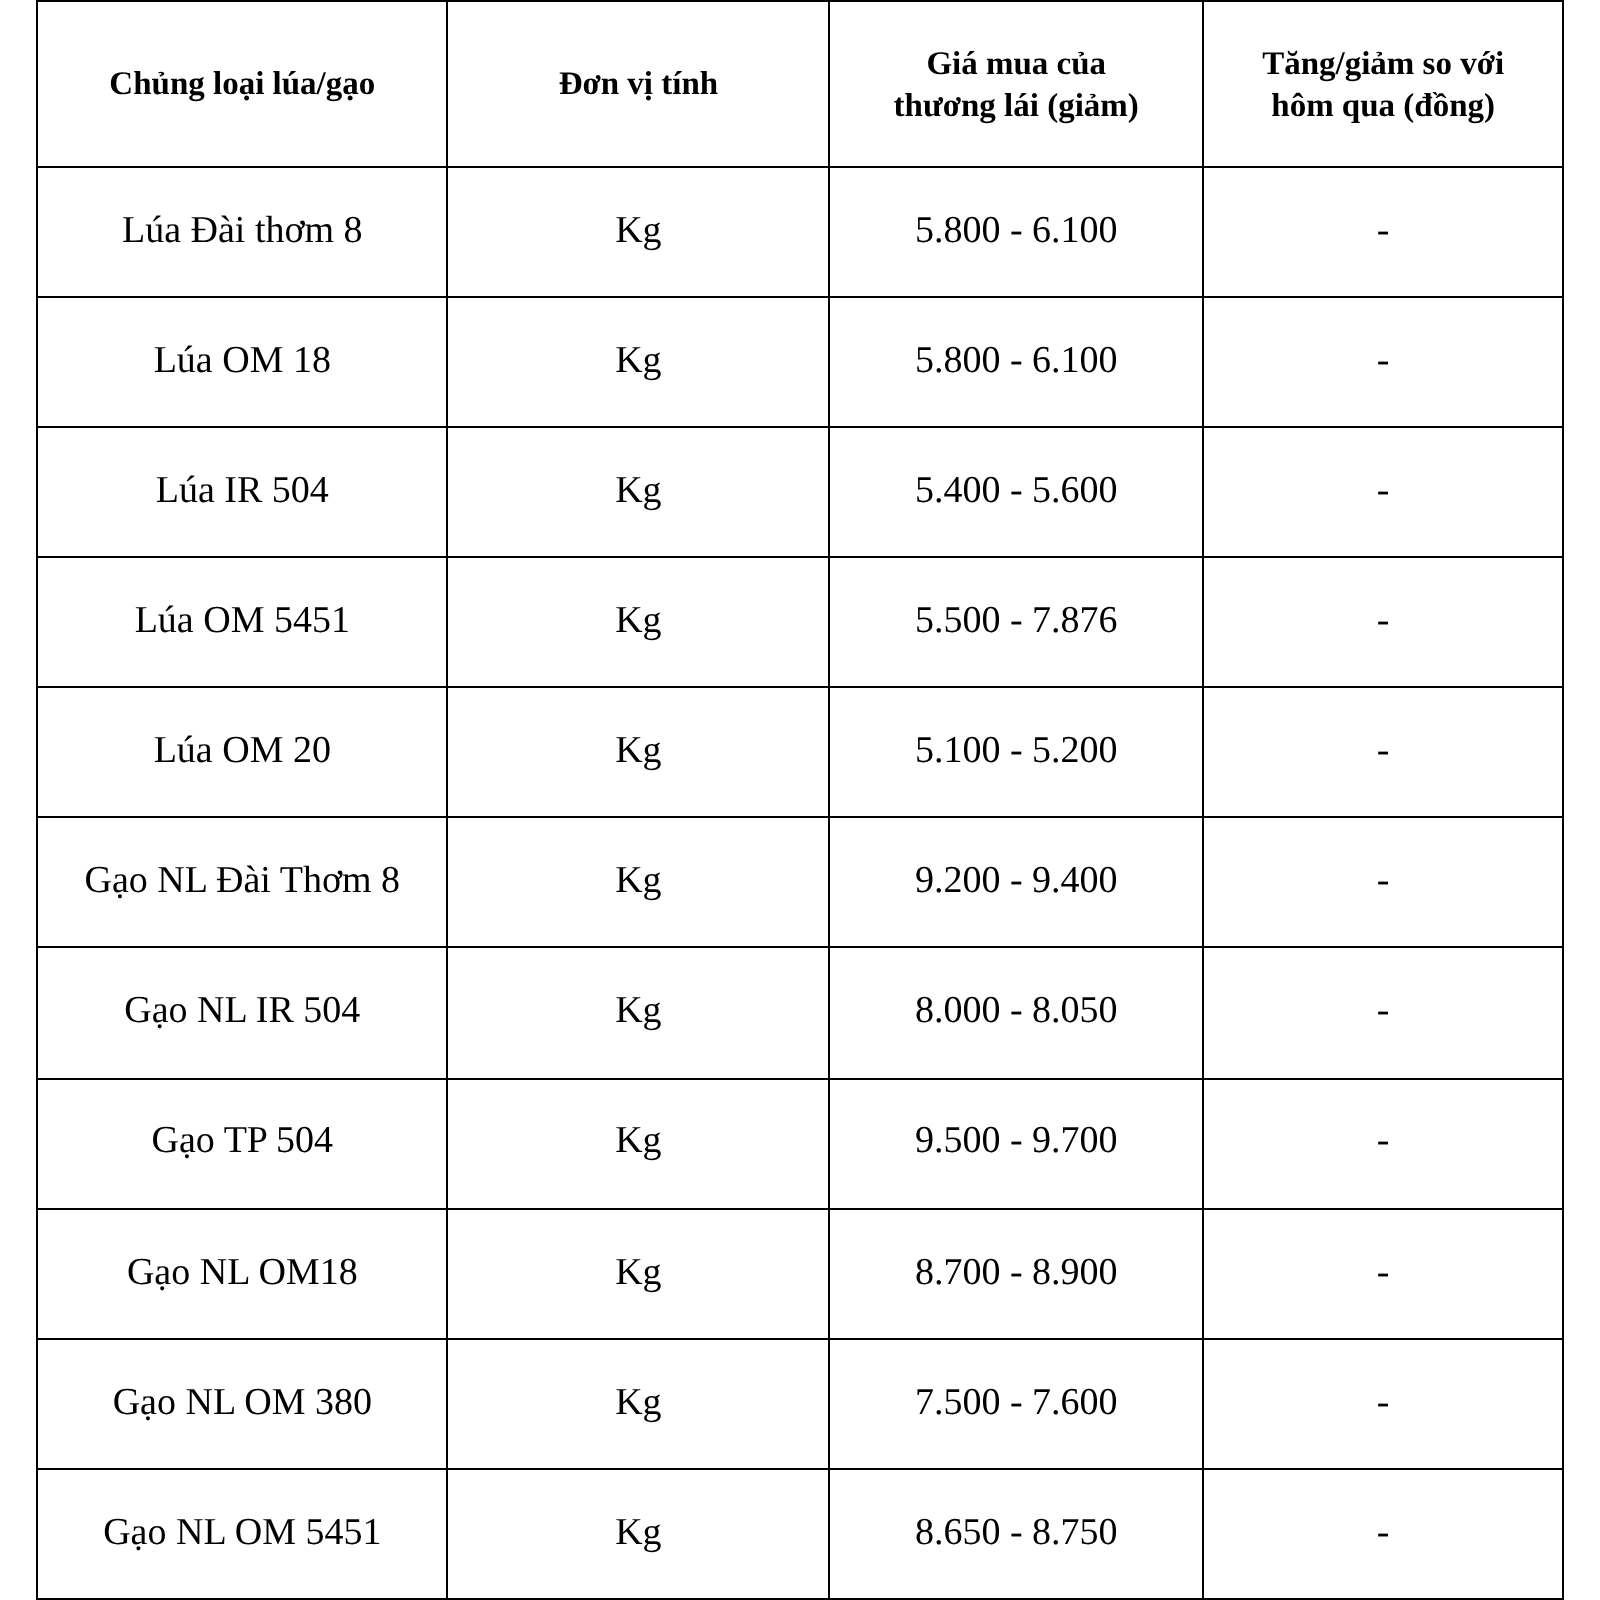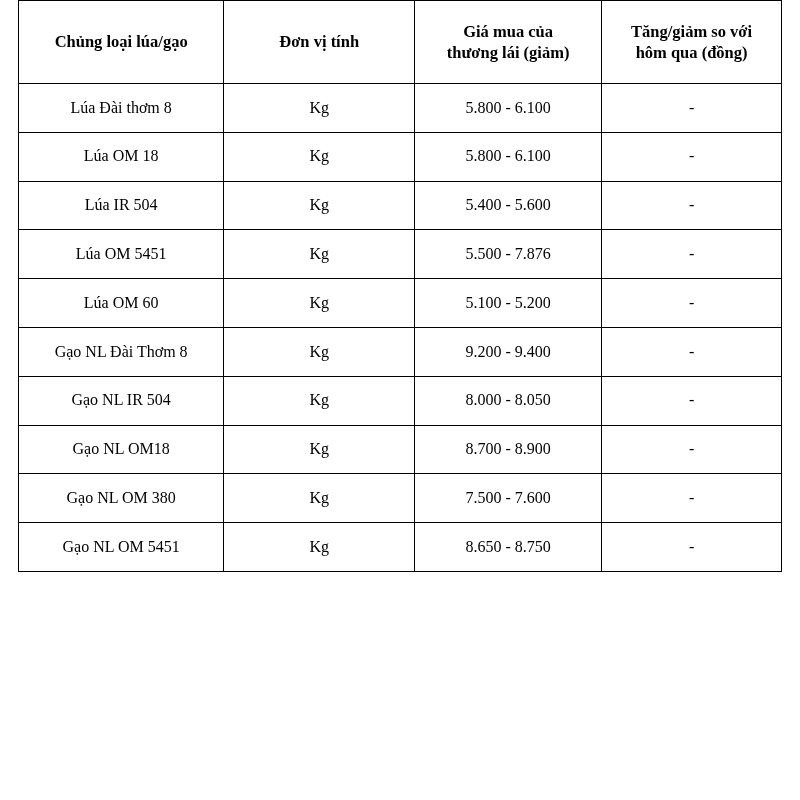--- a/index.html
+++ b/index.html
@@ -19,29 +19,29 @@
     height: 800px;
     box-sizing: border-box;
     padding: 0 18px 0 18px;
     display: flex;
     flex-direction: column;
   }
   table.price-table {
     border-collapse: collapse;
     table-layout: fixed;
     width: 764px;
-    height: 572px;
+    height: 800px;
     border: 1px solid #000000;
   }
   table.price-table th,
   table.price-table td {
     border: 1px solid #000000;
     text-align: center;
     vertical-align: middle;
-    font-size: 16px;
+    font-size: 19px;
     line-height: 1.28;
     padding: 2px 4px;
     word-wrap: break-word;
   }
   table.price-table thead th {
     font-weight: bold;
     height: 78px;
     font-size: 16.5px;
   }
   table.price-table tbody td {
@@ -95,35 +95,41 @@
         <td>5.400 - 5.600</td>
         <td>-</td>
       </tr>
       <tr>
         <td>Lúa OM 5451</td>
         <td>Kg</td>
         <td>5.500 - 7.876</td>
         <td>-</td>
       </tr>
       <tr>
-        <td>Lúa OM 60</td>
+        <td>Lúa OM 20</td>
         <td>Kg</td>
         <td>5.100 - 5.200</td>
         <td>-</td>
       </tr>
       <tr>
         <td>Gạo NL Đài Thơm 8</td>
         <td>Kg</td>
         <td>9.200 - 9.400</td>
         <td>-</td>
       </tr>
       <tr>
         <td>Gạo NL IR 504</td>
         <td>Kg</td>
         <td>8.000 - 8.050</td>
+        <td>-</td>
+      </tr>
+      <tr>
+        <td>Gạo TP 504</td>
+        <td>Kg</td>
+        <td>9.500 - 9.700</td>
         <td>-</td>
       </tr>
       <tr>
         <td>Gạo NL OM18</td>
         <td>Kg</td>
         <td>8.700 - 8.900</td>
         <td>-</td>
       </tr>
       <tr>
         <td>Gạo NL OM 380</td>

